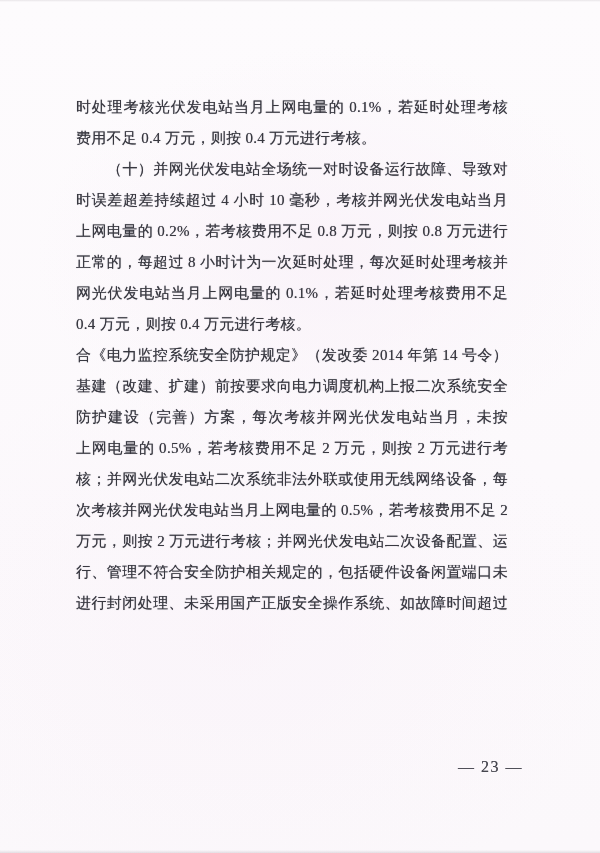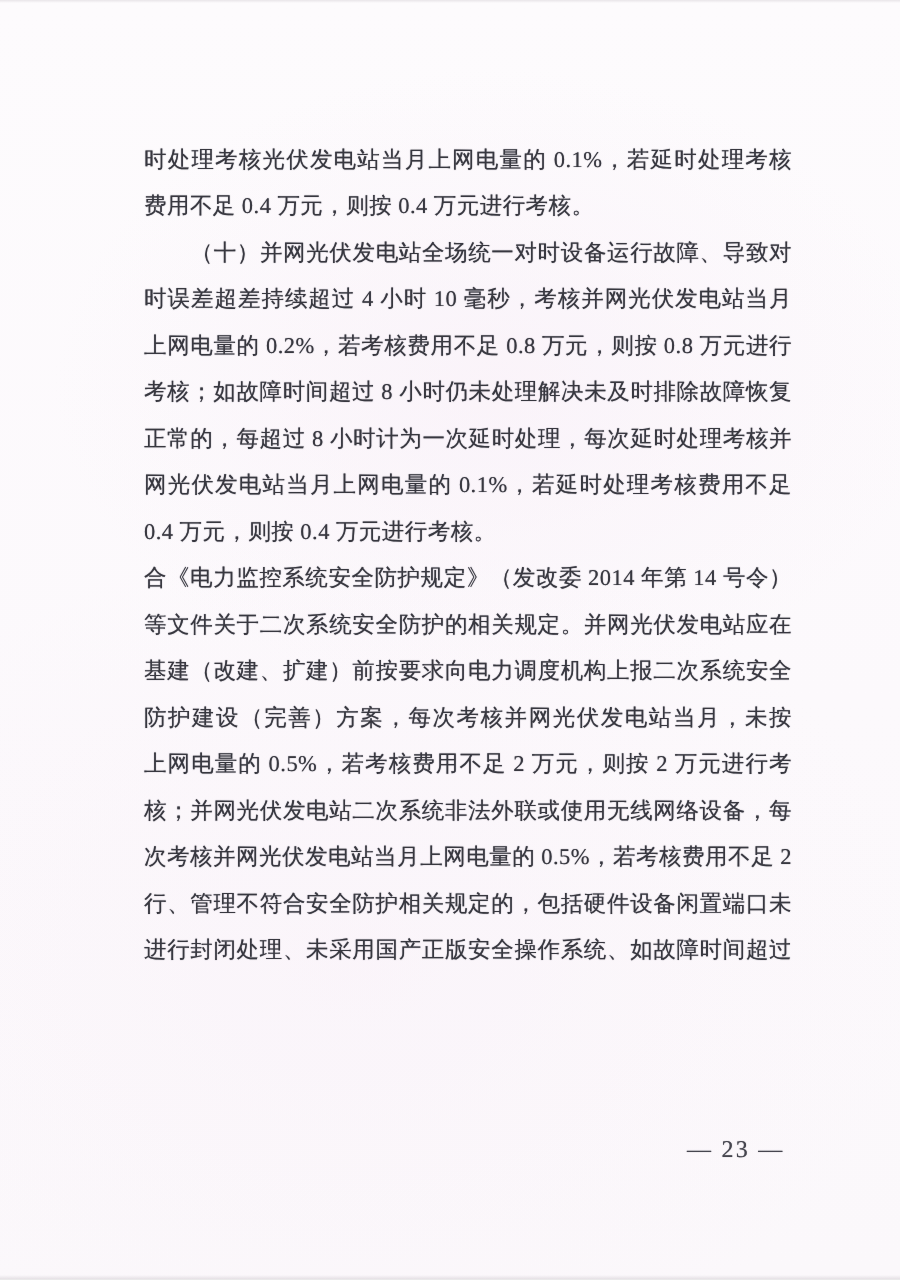--- a/index.html
+++ b/index.html
@@ -27,21 +27,21 @@
     background: linear-gradient(180deg, rgba(140,130,140,0.18), rgba(140,130,140,0));
   }
   .edge-bottom {
     position: absolute;
     left: 0; bottom: 0;
     width: 100%; height: 3px;
     background: linear-gradient(0deg, rgba(140,130,140,0.22), rgba(140,130,140,0));
   }
   .body-text {
     position: absolute;
-    left: 96px;
+    left: 76px;
     top: 92px;
     width: 432px;
     color: #383840;
     font-size: 15px;
     letter-spacing: 0.3px;
     text-shadow: 0 0 0.7px rgba(62,62,74,0.75);
   }
   .line {
     height: 31px;
     line-height: 31px;
@@ -74,31 +74,30 @@
 
 <div class="page">
   <div class="edge-top"></div>
 
   <div class="body-text">
     <div class="line">时处理考核光伏发电站当月上网电量的 0.1%，若延时处理考核</div>
     <div class="line short">费用不足 0.4 万元，则按 0.4 万元进行考核。</div>
     <div class="line indent">（十）并网光伏发电站全场统一对时设备运行故障、导致对</div>
     <div class="line">时误差超差持续超过 4 小时 10 毫秒，考核并网光伏发电站当月</div>
     <div class="line">上网电量的 0.2%，若考核费用不足 0.8 万元，则按 0.8 万元进行</div>
-    <div class="line">考核；如故障时间超过 8 小时仍未处理解决未及时排除故障恢复</div>
     <div class="line">正常的，每超过 8 小时计为一次延时处理，每次延时处理考核并</div>
     <div class="line">网光伏发电站当月上网电量的 0.1%，若延时处理考核费用不足</div>
     <div class="line short">0.4 万元，则按 0.4 万元进行考核。</div>
     <div class="line">合《电力监控系统安全防护规定》（发改委 2014 年第 14 号令）</div>
-    <div class="line">等文件关于二次系统安全防护的相关规定。并网光伏发电站应在</div>
     <div class="line">基建（改建、扩建）前按要求向电力调度机构上报二次系统安全</div>
     <div class="line">防护建设（完善）方案，每次考核并网光伏发电站当月，未按</div>
     <div class="line">上网电量的 0.5%，若考核费用不足 2 万元，则按 2 万元进行考</div>
     <div class="line">核；并网光伏发电站二次系统非法外联或使用无线网络设备，每</div>
     <div class="line">次考核并网光伏发电站当月上网电量的 0.5%，若考核费用不足 2</div>
+    <div class="line">万元，则按 2 万元进行考核；并网光伏发电站二次设备配置、运</div>
     <div class="line">行、管理不符合安全防护相关规定的，包括硬件设备闲置端口未</div>
     <div class="line">进行封闭处理、未采用国产正版安全操作系统、如故障时间超过</div>
   </div>
 
   <div class="page-number">— 23 —</div>
 
   <div class="edge-bottom"></div>
 </div>
 
 </body></html>

